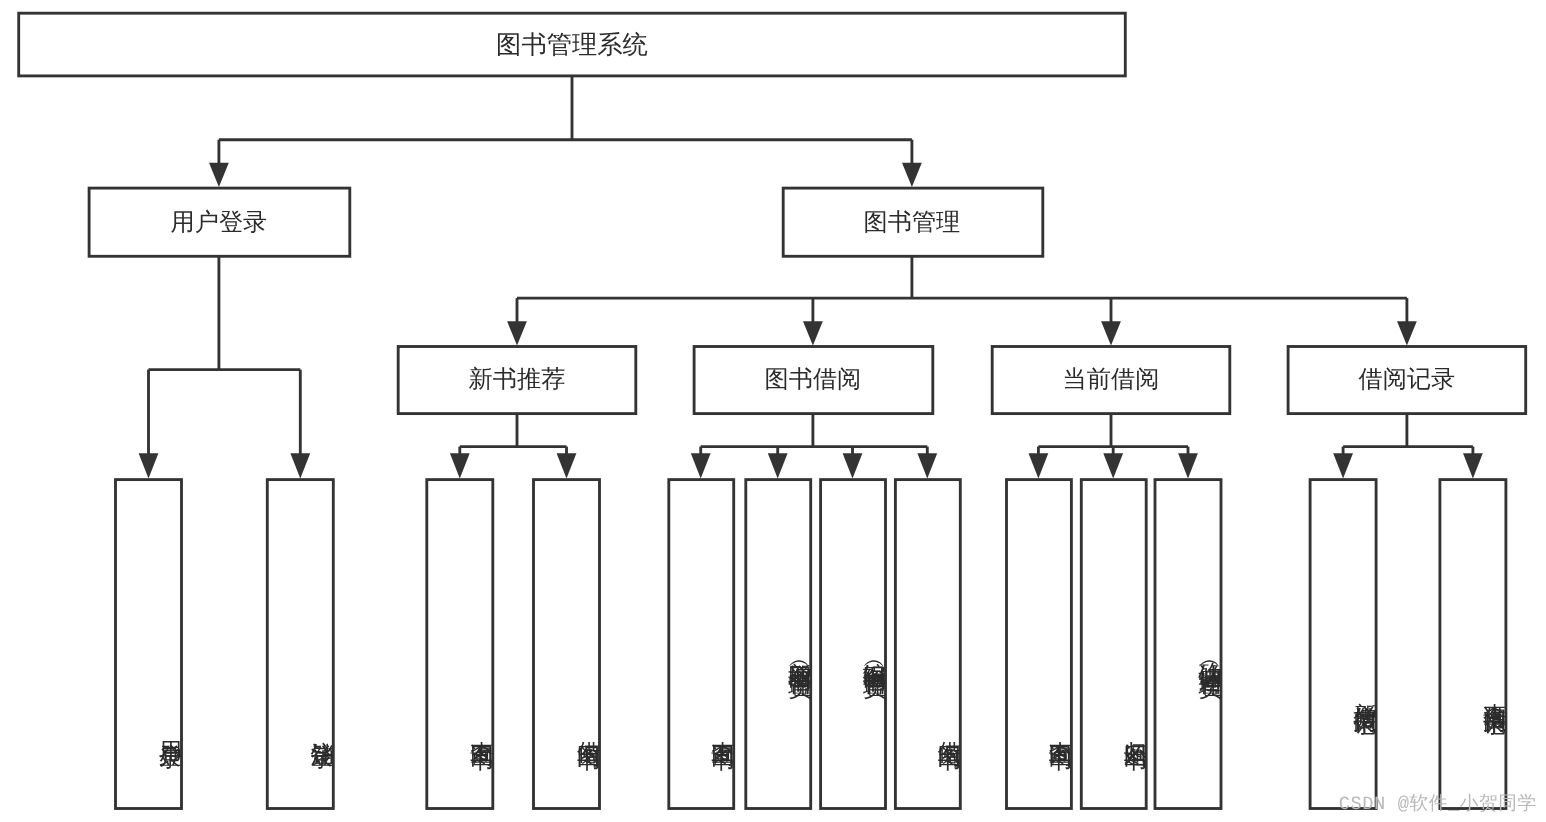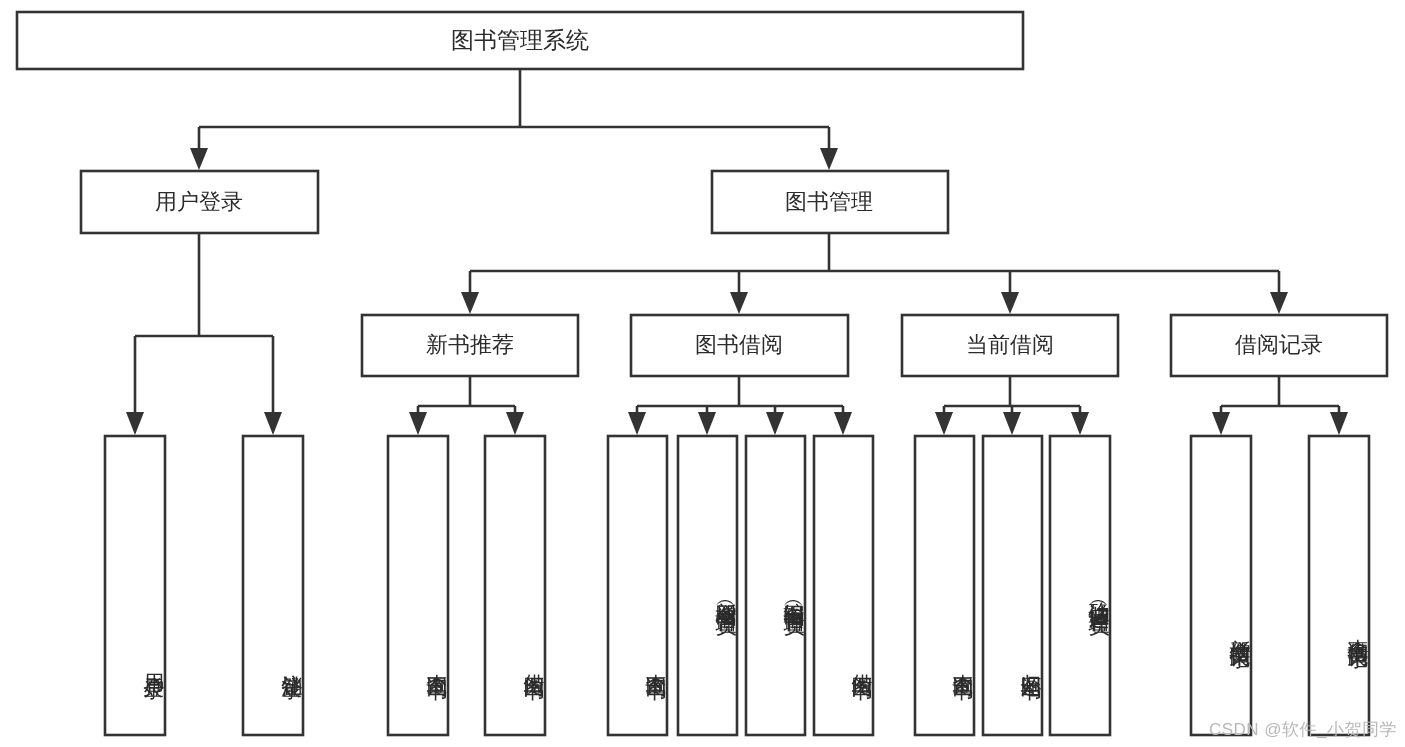--- a/index.html
+++ b/index.html
@@ -63,21 +63,21 @@
     line-height: 1.0;
     letter-spacing: 2px;
     color: #2b2b2b;
     white-space: nowrap;
     pointer-events: none;
   }
   .watermark {
     position: absolute;
     right: 8px;
     bottom: 6px;
-    font-family: Liberation Sans, sans-serif;
+    font-family: Liberation Mono, monospace;
     font-size: 17px;
     color: #b8b8b8;
     letter-spacing: 0.5px;
     white-space: nowrap;
   }
 </style>
 </head>
 <body>
 
 <div id="diagram-root">

